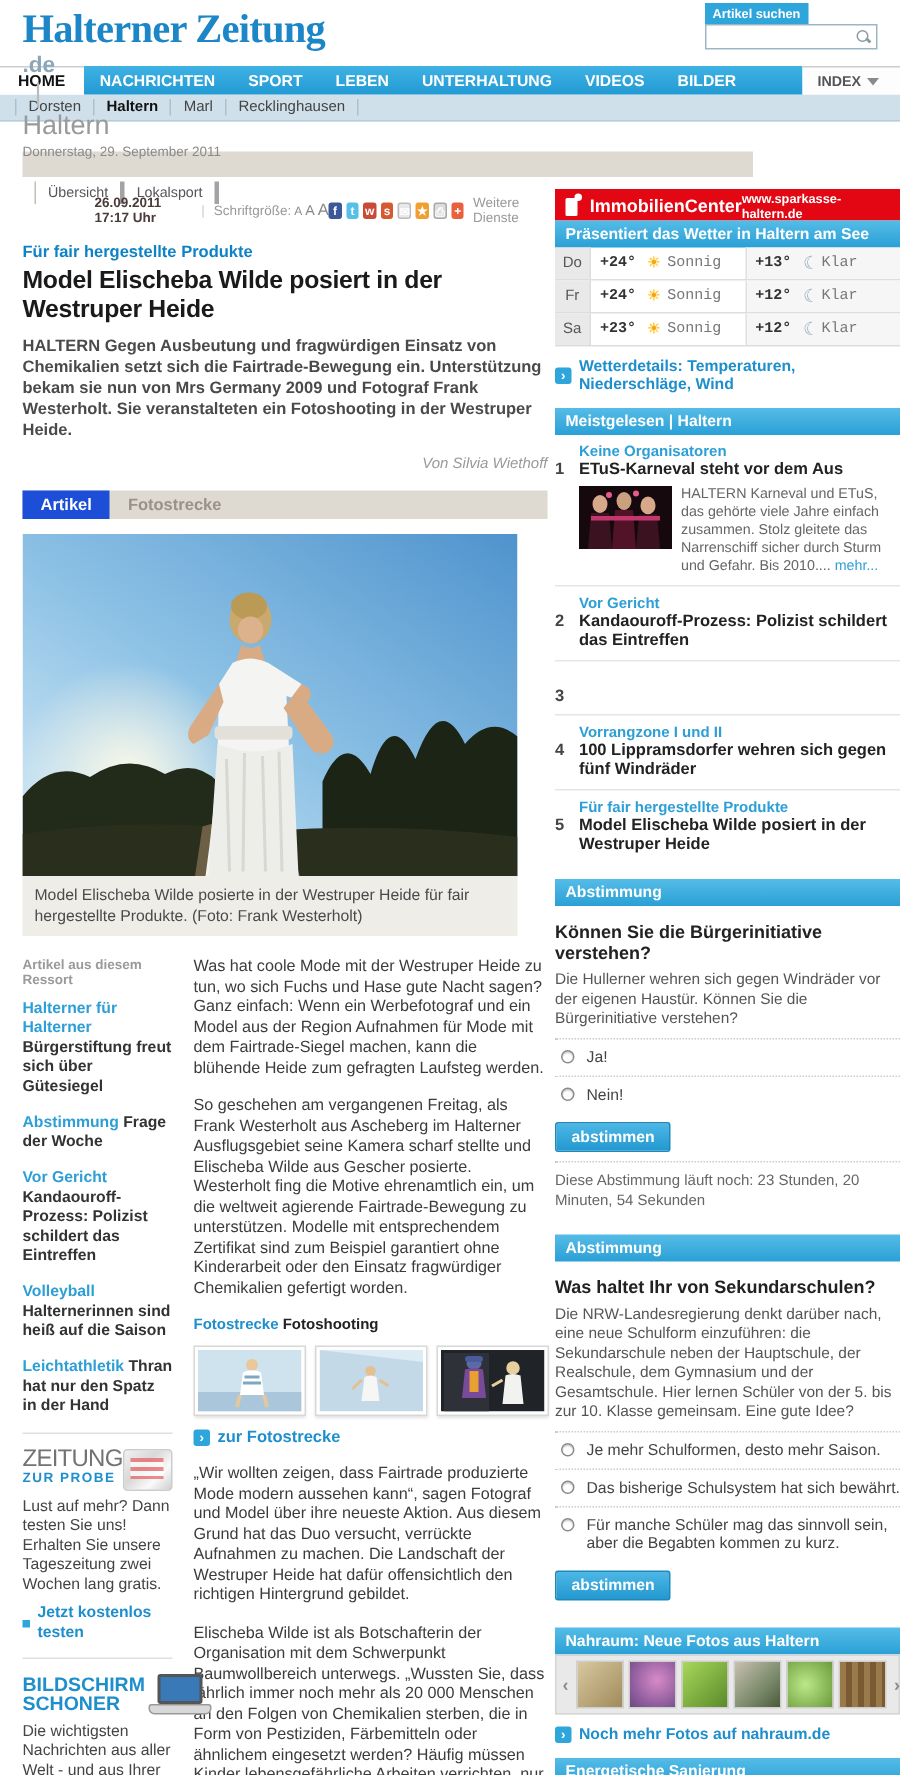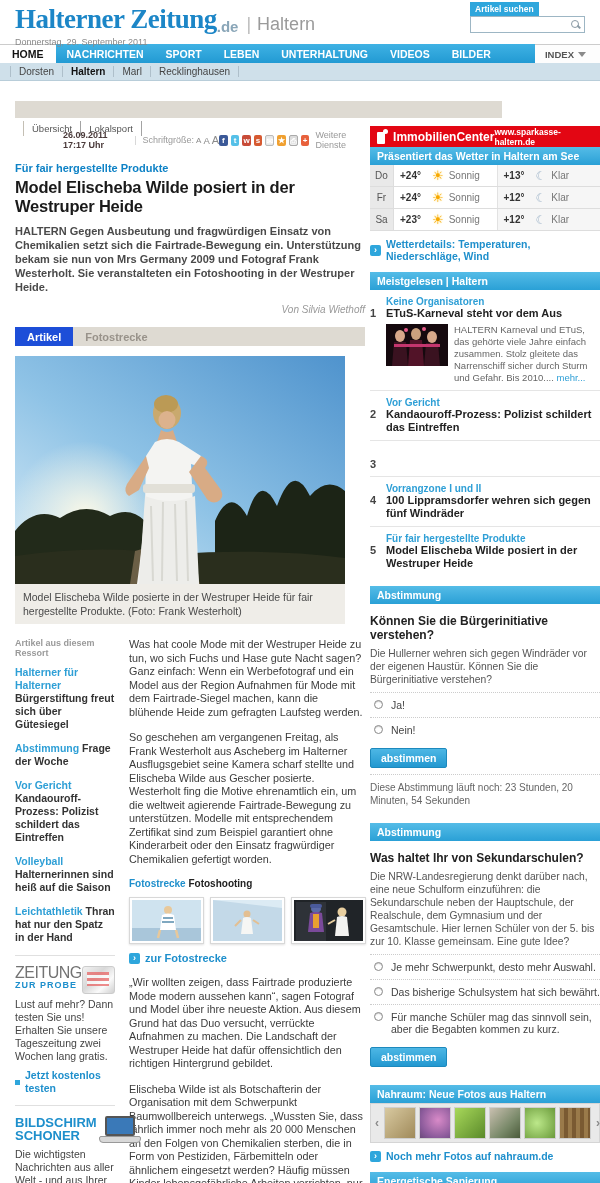--- a/index.html
+++ b/index.html
@@ -4,21 +4,21 @@
 <style>
   * { box-sizing: border-box; margin: 0; padding: 0; }
   html { background: #fff; }
   body {
     width: 600px; margin: 0 auto; background: #fff;
     font-family: "Liberation Sans", sans-serif; color: #333; font-size: 11px;
   }
 
   
   .header { position: relative; height: 44px; padding: 4px 15px 0 15px; }
-  .logo-line { display: flex; align-items: flex-end; }
+  .logo-line { display: flex; align-items: flex-start; flex-direction: column; }
   .logo-main { font-family: "Liberation Serif", serif; font-weight: bold; font-size: 27px; color: #1c86c7; letter-spacing: -0.5px; }
   .logo-de { font-weight: bold; font-size: 15px; color: #8aa6b8; }
   .logo-sep { color: #bbb; font-size: 18px; margin: 0 6px 0 8px; }
   .logo-section { font-size: 18px; color: #9a9a9a; }
   .header-date { font-size: 9px; color: #8a8a8a; margin-top: 2px; }
   .searchbox { position: absolute; right: 15px; top: 2px; width: 115px; }
   .search-tab { display: inline-block; background: #2ea6dc; color: #fff; font-size: 8.5px; font-weight: bold; padding: 2px 5px; }
   .search-field { display: flex; align-items: center; border: 1px solid #9db6c4; background: #fff; height: 17px; padding: 0 3px; }
   .search-input { border: 0; outline: none; flex: 1; width: 80px; font-size: 10px; }
   .mag-ico { position: relative; width: 10px; height: 10px; display: inline-block; }
@@ -33,21 +33,21 @@
   .nav-fill { flex: 1; background: linear-gradient(#3fb2e4, #229ad3); }
   .nav-index { display: flex; align-items: center; gap: 4px; color: #555; padding: 0 14px 0 10px; font-size: 9.5px; background: #fdfdfd; border-top: 1px solid #ccc; }
   .tri-down { width: 0; height: 0; border-left: 4px solid transparent; border-right: 4px solid transparent; border-top: 5px solid #8a8a8a; }
   .subnav { display: flex; align-items: center; height: 18px; background: #cfe0ea; border-bottom: 1px solid #b8cdd9; font-size: 10px; color: #444; padding-left: 10px; }
   .subnav-item { padding: 0 8px; border-right: 1px solid #aebfca; }
   .subnav-item.active { font-weight: bold; color: #111; }
   .subnav-item:first-child { border-left: 1px solid #aebfca; }
 
   
   .sectiontabs { margin: 20px 15px 8px 15px; width: 487px; background: #dedad2; height: 17px; display: flex; align-items: center; font-size: 9.5px; color: #555; }
-  .sectiontab { padding: 0 8px; border-right: 1px solid #a3a3a3; height: 15px; display: flex; align-items: center; margin-top: 37px; }
+  .sectiontab { padding: 0 8px; border-right: 3px solid #a3a3a3; height: 15px; display: flex; align-items: center; margin-top: 37px; }
   .sectiontab:first-child { border-left: 1px solid #c4bfb4; margin-left: 8px; }
 
   
   .content { padding: 0 15px; display: flex; align-items: flex-start; }
   .maincol { width: 350px; margin-right: 5px; }
   .sidebar { width: 230px; margin-left: auto; }
 
   
   .meta-row { display: flex; align-items: center; font-size: 9px; color: #999; margin: 4px 0 2px 0; }
   .meta-date { font-weight: bold; color: #4a3a3a; margin-left: 48px; }
@@ -113,21 +113,21 @@
   .sb-section { margin-bottom: 10px; }
   .red-banner { background: #e30613; height: 21px; display: flex; align-items: center; padding: 0 6px; color: #fff; }
   .spk-logo { position: relative; width: 13px; height: 15px; margin-right: 5px; }
   .spk-logo .bar { position: absolute; left: 1px; top: 3px; width: 8px; height: 12px; background: #fff; border-radius: 1px; }
   .spk-logo .dot { position: absolute; right: 0; top: 0; width: 5px; height: 5px; background: #fff; border-radius: 50%; }
   .red-banner .ic-name { font-weight: bold; font-size: 12px; }
   .red-banner .ic-url { margin-left: auto; font-size: 8.5px; font-weight: bold; }
   .blue-bar { background: linear-gradient(#55bce7, #2aa0d6); color: #fff; font-weight: bold; font-size: 10.5px; padding: 3px 7px; }
   .weather-row { display: flex; align-items: center; height: 22px; border-bottom: 1px solid #ddd; font-size: 10px; }
   .w-day { width: 24px; align-self: stretch; background: #e9e9e9; border-right: 1px solid #ddd; display: flex; align-items: center; justify-content: center; color: #555; }
-  .w-half { flex: 1; display: flex; align-items: center; padding: 0 6px; align-self: stretch; }
+  .w-half { flex: 1; display: flex; align-items: center; padding: 0 6px; align-self: stretch; font-family: Liberation Mono, monospace; }
   .w-half.night { background: #f6f6f6; border-left: 1px solid #e2e2e2; }
   .w-temp { font-weight: bold; color: #333; width: 30px; }
   .sun-ico { color: #f7a800; font-size: 13px; margin: 0 5px 0 2px; text-shadow: 0 0 2px #ffd24d; }
   .moon-ico { color: #9db3c8; font-size: 12px; margin: 0 5px 0 2px; }
   .w-cond { color: #777; }
   .sb-link { display: flex; align-items: center; font-weight: bold; color: #1e8fcc; font-size: 10.5px; margin: 7px 0 10px 0; }
 
   .mg-item { display: flex; padding: 6px 0; border-bottom: 1px solid #e5e5e5; }
   .mg-item:last-child { border-bottom: 0; }
   .mg-num { width: 16px; flex: 0 0 16px; font-weight: bold; color: #444; font-size: 11px; padding-top: 11px; }
@@ -517,21 +517,21 @@
       </div>
     </div>
 
     <div class="sb-section">
       <div class="blue-bar">Abstimmung</div>
       <div class="poll">
         <div class="poll-q">Was haltet Ihr von Sekundarschulen?</div>
         <div class="poll-text">Die NRW-Landesregierung denkt darüber nach, eine neue Schulform einzuführen: die Sekundarschule neben der Hauptschule, der Realschule, dem Gymnasium und der Gesamtschule. Hier lernen Schüler von der 5. bis zur 10. Klasse gemeinsam. Eine gute Idee?</div>
         <div class="poll-opt">
           <span class="radio"></span>
-          <span>Je mehr Schwerpunkt, desto mehr Auswahl.</span>
+          <span>Je mehr Schulformen, desto mehr Saison.</span>
         </div>
         <div class="poll-opt">
           <span class="radio"></span>
           <span>Das bisherige Schulsystem hat sich bewährt.</span>
         </div>
         <div class="poll-opt">
           <span class="radio"></span>
           <span>Für manche Schüler mag das sinnvoll sein, aber die Begabten kommen zu kurz.</span>
         </div>
         <div><span class="vote-btn">abstimmen</span></div>

